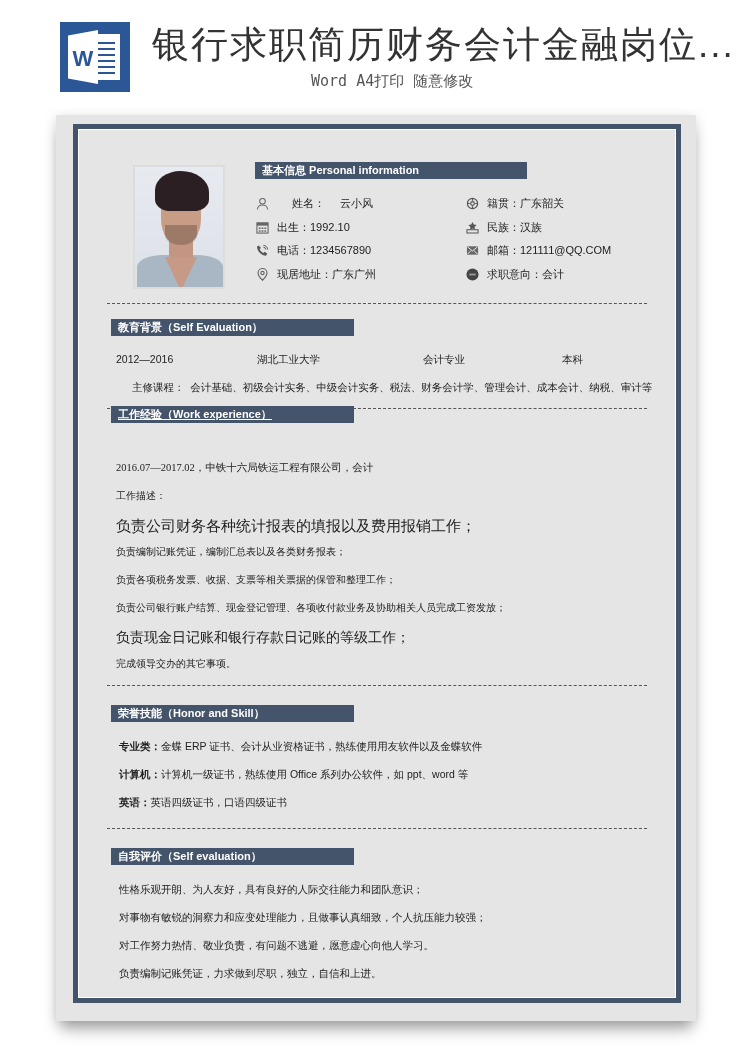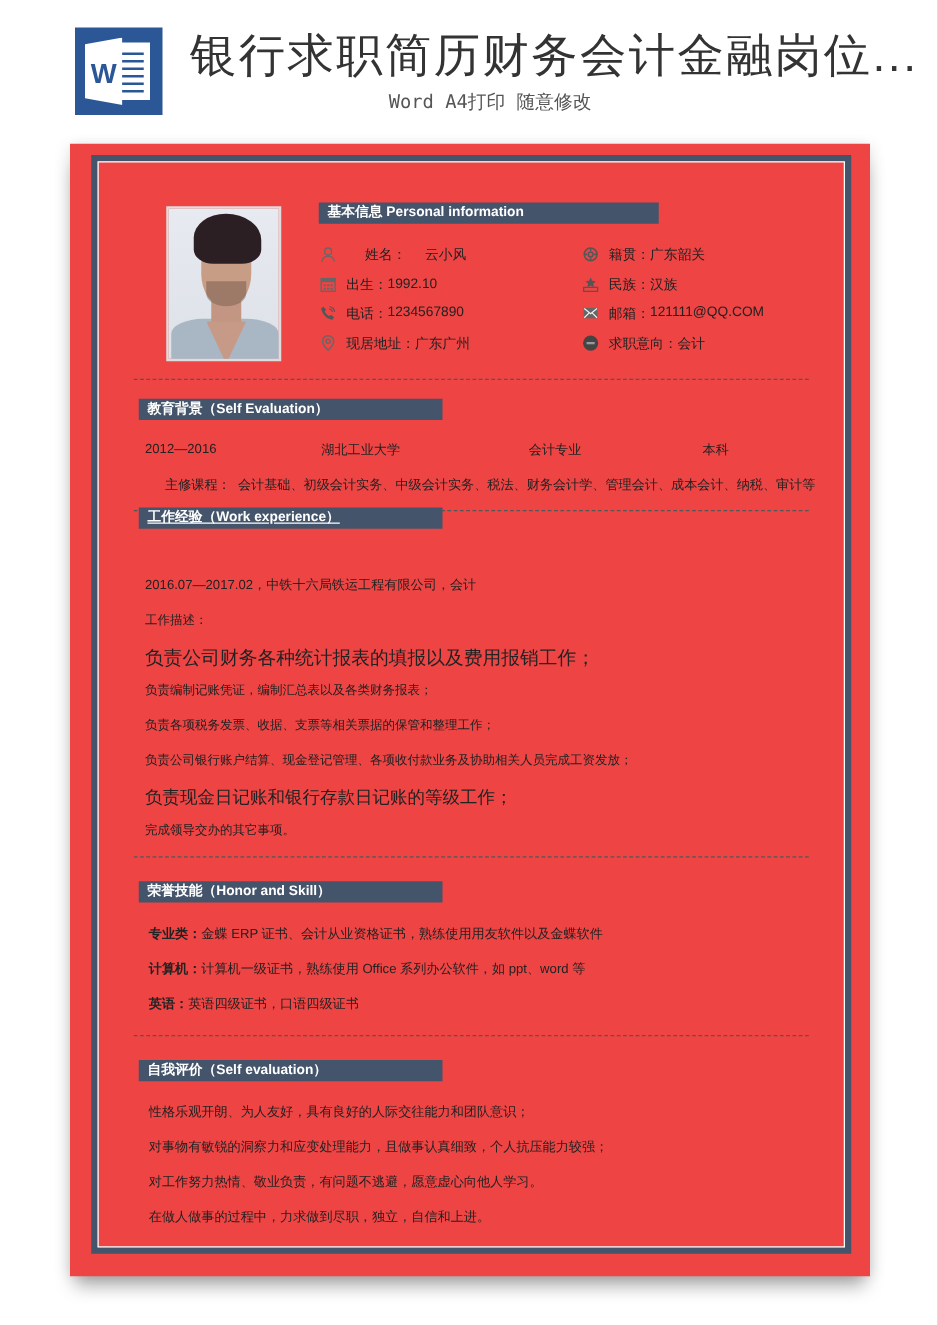--- a/index.html
+++ b/index.html
@@ -11,21 +11,21 @@
   .word-icon .page { position: absolute; left: 30px; top: 12px; width: 30px; height: 46px; background: #fff; }
   .word-icon .page i { position: absolute; left: 5px; right: 5px; height: 2px; background: #2b5797; }
   .word-icon .cover { position: absolute; left: 8px; top: 8px; width: 30px; height: 54px; background: #fff;
     clip-path: polygon(0 10%, 100% 0, 100% 100%, 0 90%); }
   .word-icon .w { position: absolute; left: 10px; top: 24px; width: 26px; font-size: 22px; font-weight: bold; color: #2b5797; text-align: center; }
 
   .doc-title { position: absolute; left: 152px; top: 20px; font-size: 37px; letter-spacing: 2px; color: #333; white-space: nowrap; }
   .doc-subtitle { position: absolute; left: 311px; top: 72px; font-size: 15px; color: #555; font-family: "DejaVu Sans Mono", monospace; white-space: nowrap; }
 
   
-  .paper { position: absolute; left: 56px; top: 115px; width: 640px; height: 906px; background: #ef4444;
+  .paper { position: absolute; left: 56px; top: 115px; width: 640px; height: 906px; background: #e5e5e5;
     box-shadow: 0 12px 14px -4px rgba(0,0,0,0.35), -4px 0 10px rgba(0,0,0,0.06), 4px 0 10px rgba(0,0,0,0.06); }
   .frame { position: absolute; left: 17px; top: 9px; width: 608px; height: 879px; border: 5px solid #44546a; }
   .frame::after { content: ""; position: absolute; inset: 0; border: 1px solid #fff; }
 
   .photo { position: absolute; left: 77px; top: 50px; width: 92px; height: 124px; border: 2px solid #dcdcdc;
     background: linear-gradient(180deg, #e7eaf0 0%, #dde1e8 100%); overflow: hidden; }
   .photo .hair { position: absolute; left: 20px; top: 4px; width: 54px; height: 40px; background: #2b1f24; border-radius: 50% 55% 30% 30%; }
   .photo .face { position: absolute; left: 26px; top: 20px; width: 40px; height: 58px; background: #c79d86; border-radius: 40% 40% 45% 45%; }
   .photo .beard { position: absolute; left: 30px; top: 58px; width: 32px; height: 20px; background: rgba(80,55,50,0.35); border-radius: 0 0 50% 50%; }
   .photo .neck { position: absolute; left: 34px; top: 74px; width: 24px; height: 24px; background: #c29682; }
@@ -176,21 +176,21 @@
   <div class="txt" style="left:367px; top:238px;">会计专业</div>
   <div class="txt" style="left:506px; top:238px;">本科</div>
   <div class="txt" style="left:76px; top:266px;">
     <span>主修课程：</span>&nbsp;
     <span>会计基础、初级会计实务、中级会计实务、税法、财务会计学、管理会计、成本会计、纳税、审计等</span>
   </div>
 
   <div class="dash" style="top:293px;"></div>
 
   <div class="bar bar-sec" style="top:291px;text-decoration:underline;">工作经验（Work experience）</div>
-  <div class="txt" style="left:60px; top:346px;">2016.07—2017.02，中铁十六局铁运工程有限公司，会计</div>
+  <div class="txt" style="left:60px; top:346px;font-family:Liberation Serif, serif;">2016.07—2017.02，中铁十六局铁运工程有限公司，会计</div>
   <div class="txt" style="left:60px; top:374px; font-size:10px;">工作描述：</div>
   <div class="txt" style="left:60px; top:402px; font-size:15px;">负责公司财务各种统计报表的填报以及费用报销工作；</div>
   <div class="txt" style="left:60px; top:430px; font-size:10px;">负责编制记账凭证，编制汇总表以及各类财务报表；</div>
   <div class="txt" style="left:60px; top:458px; font-size:10px;">负责各项税务发票、收据、支票等相关票据的保管和整理工作；</div>
   <div class="txt" style="left:60px; top:486px; font-size:10px;">负责公司银行账户结算、现金登记管理、各项收付款业务及协助相关人员完成工资发放；</div>
   <div class="txt" style="left:60px; top:514px; font-size:14px;">负责现金日记账和银行存款日记账的等级工作；</div>
   <div class="txt" style="left:60px; top:542px; font-size:10px;">完成领导交办的其它事项。</div>
 
   <div class="dash" style="top:570px;"></div>
 
@@ -204,14 +204,14 @@
   <div class="txt" style="left:63px; top:681px;">
     <span class="b">英语：</span><span>英语四级证书，口语四级证书</span>
   </div>
 
   <div class="dash" style="top:713px;"></div>
 
   <div class="bar bar-sec" style="top:733px;">自我评价（Self evaluation）</div>
   <div class="txt" style="left:63px; top:768px;">性格乐观开朗、为人友好，具有良好的人际交往能力和团队意识；</div>
   <div class="txt" style="left:63px; top:796px;">对事物有敏锐的洞察力和应变处理能力，且做事认真细致，个人抗压能力较强；</div>
   <div class="txt" style="left:63px; top:824px;">对工作努力热情、敬业负责，有问题不逃避，愿意虚心向他人学习。</div>
-  <div class="txt" style="left:63px; top:852px;">在做人做事的过程中，力求做到尽职，独立，自信和上进。</div>
+  <div class="txt" style="left:63px; top:852px;">负责编制记账凭证，力求做到尽职，独立，自信和上进。</div>
 </div>
 
 </body></html>

